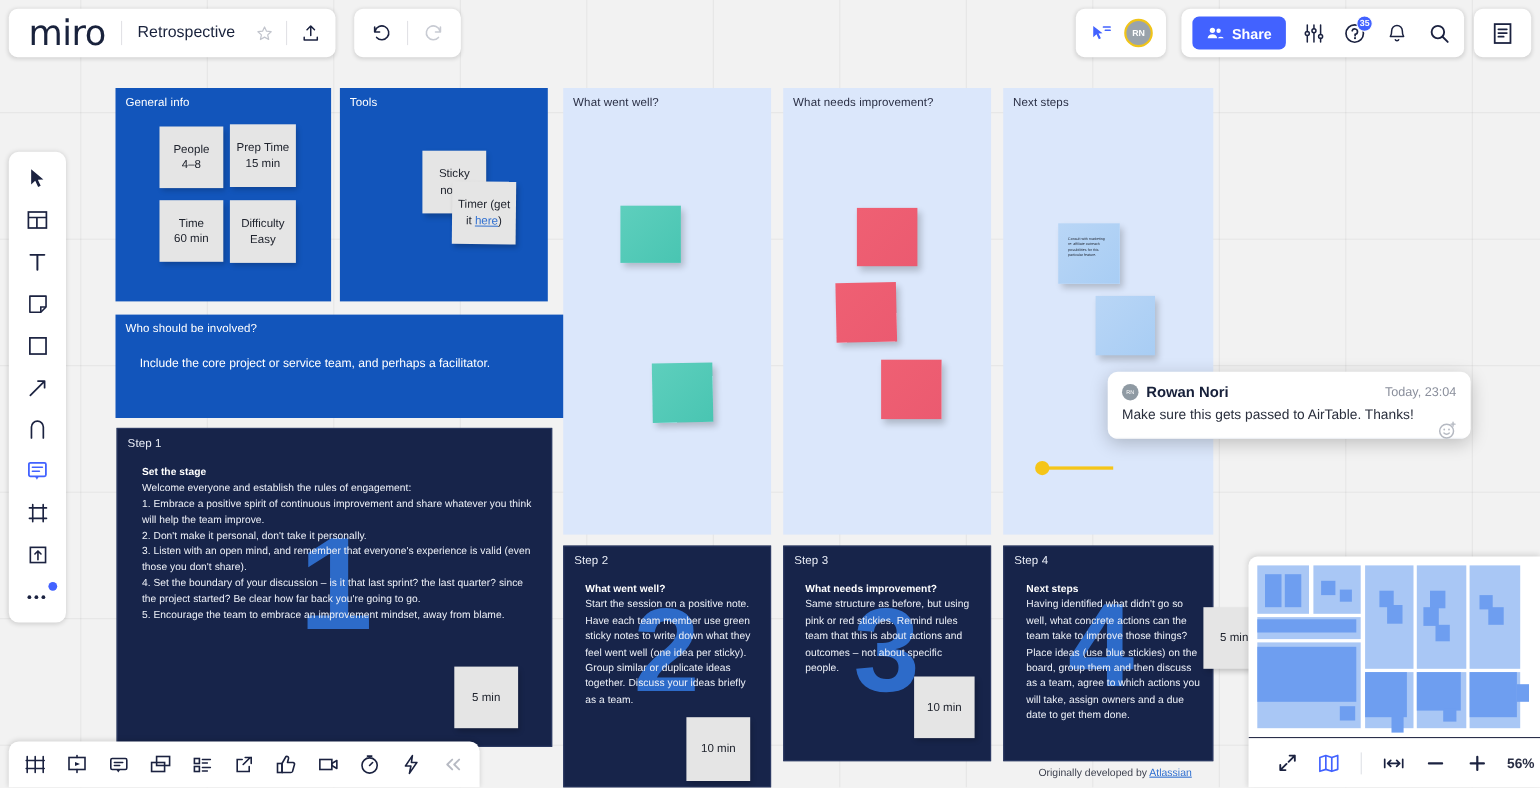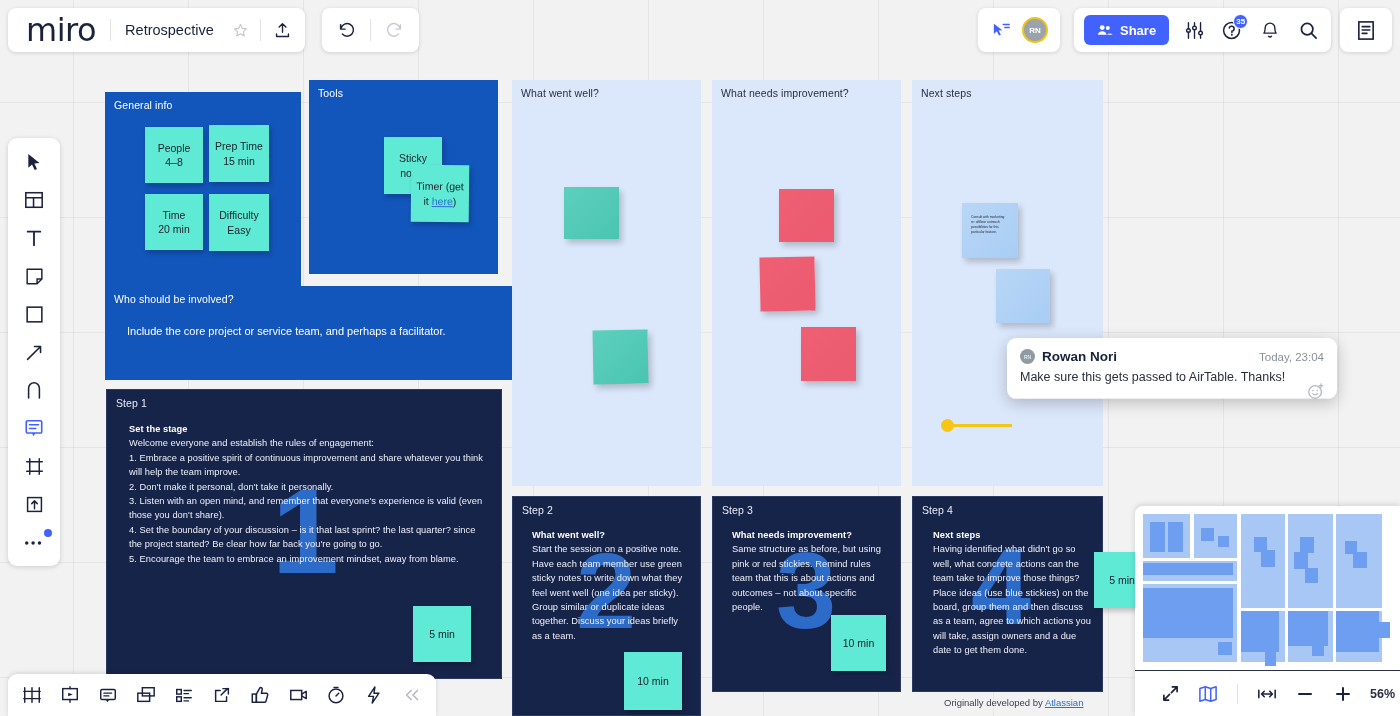--- a/index.html
+++ b/index.html
@@ -29,21 +29,21 @@
   .frame-light  { background:#dbe7fb; }
   .frame-title {
     position:absolute; left:9px; top:7px;
     font-size:10.5px; color:#ffffff; letter-spacing:.1px;
   }
   .frame-title.dark { color:#e9edf7; }
   .frame-title.outside { color:#2a2f45; }
 
   
   .card {
-    position:absolute; background:#5eead4;
+    position:absolute; background:#e5e5e5;
     box-shadow: 2px 3px 5px rgba(0,0,0,.22);
     display:flex; align-items:center; justify-content:center;
     text-align:center; font-size:10.5px; color:#20242e; line-height:1.35;
     padding:3px;
   }
   .card-skew { transform: rotate(0.6deg); }
 
   
   .sticky { position:absolute; box-shadow: 3px 4px 6px rgba(0,0,0,.20); }
   .sticky.green { background: linear-gradient(135deg,#5ecfbd,#49c5b2); }
@@ -169,33 +169,33 @@
   .footer-note { position:absolute; font-size:9.5px; color:#3b3f4d; }
   svg { display:block; }
 </style>
 </head>
 <body>
 
 <div id="app">
 
   <div id="canvas">
 
-    <div class="frame frame-blue" style="left:105px; top:92px; width:196px; height:194px;">
+    <div class="frame frame-blue" style="left:105px; top:80px; width:196px; height:194px;">
       <div class="frame-title">General info</div>
       <div class="card" style="left:40px; top:35px; width:58px; height:56px;">
         <div><span>People</span><br>
         <span>4–8</span></div>
       </div>
       <div class="card" style="left:104px; top:33px; width:60px; height:57px;">
         <div><span>Prep Time</span><br>
         <span>15 min</span></div>
       </div>
       <div class="card" style="left:40px; top:102px; width:58px; height:56px;">
         <div><span>Time</span><br>
-        <span>20 min</span></div>
+        <span>60 min</span></div>
       </div>
       <div class="card" style="left:104px; top:102px; width:60px; height:57px;">
         <div><span>Difficulty</span><br>
         <span>Easy</span></div>
       </div>
     </div>
 
     <div class="frame frame-blue" style="left:309px; top:80px; width:189px; height:194px;">
       <div class="frame-title">Tools</div>
       <div class="card" style="left:35px; top:57px; width:58px; height:57px;margin-left:40px;">

